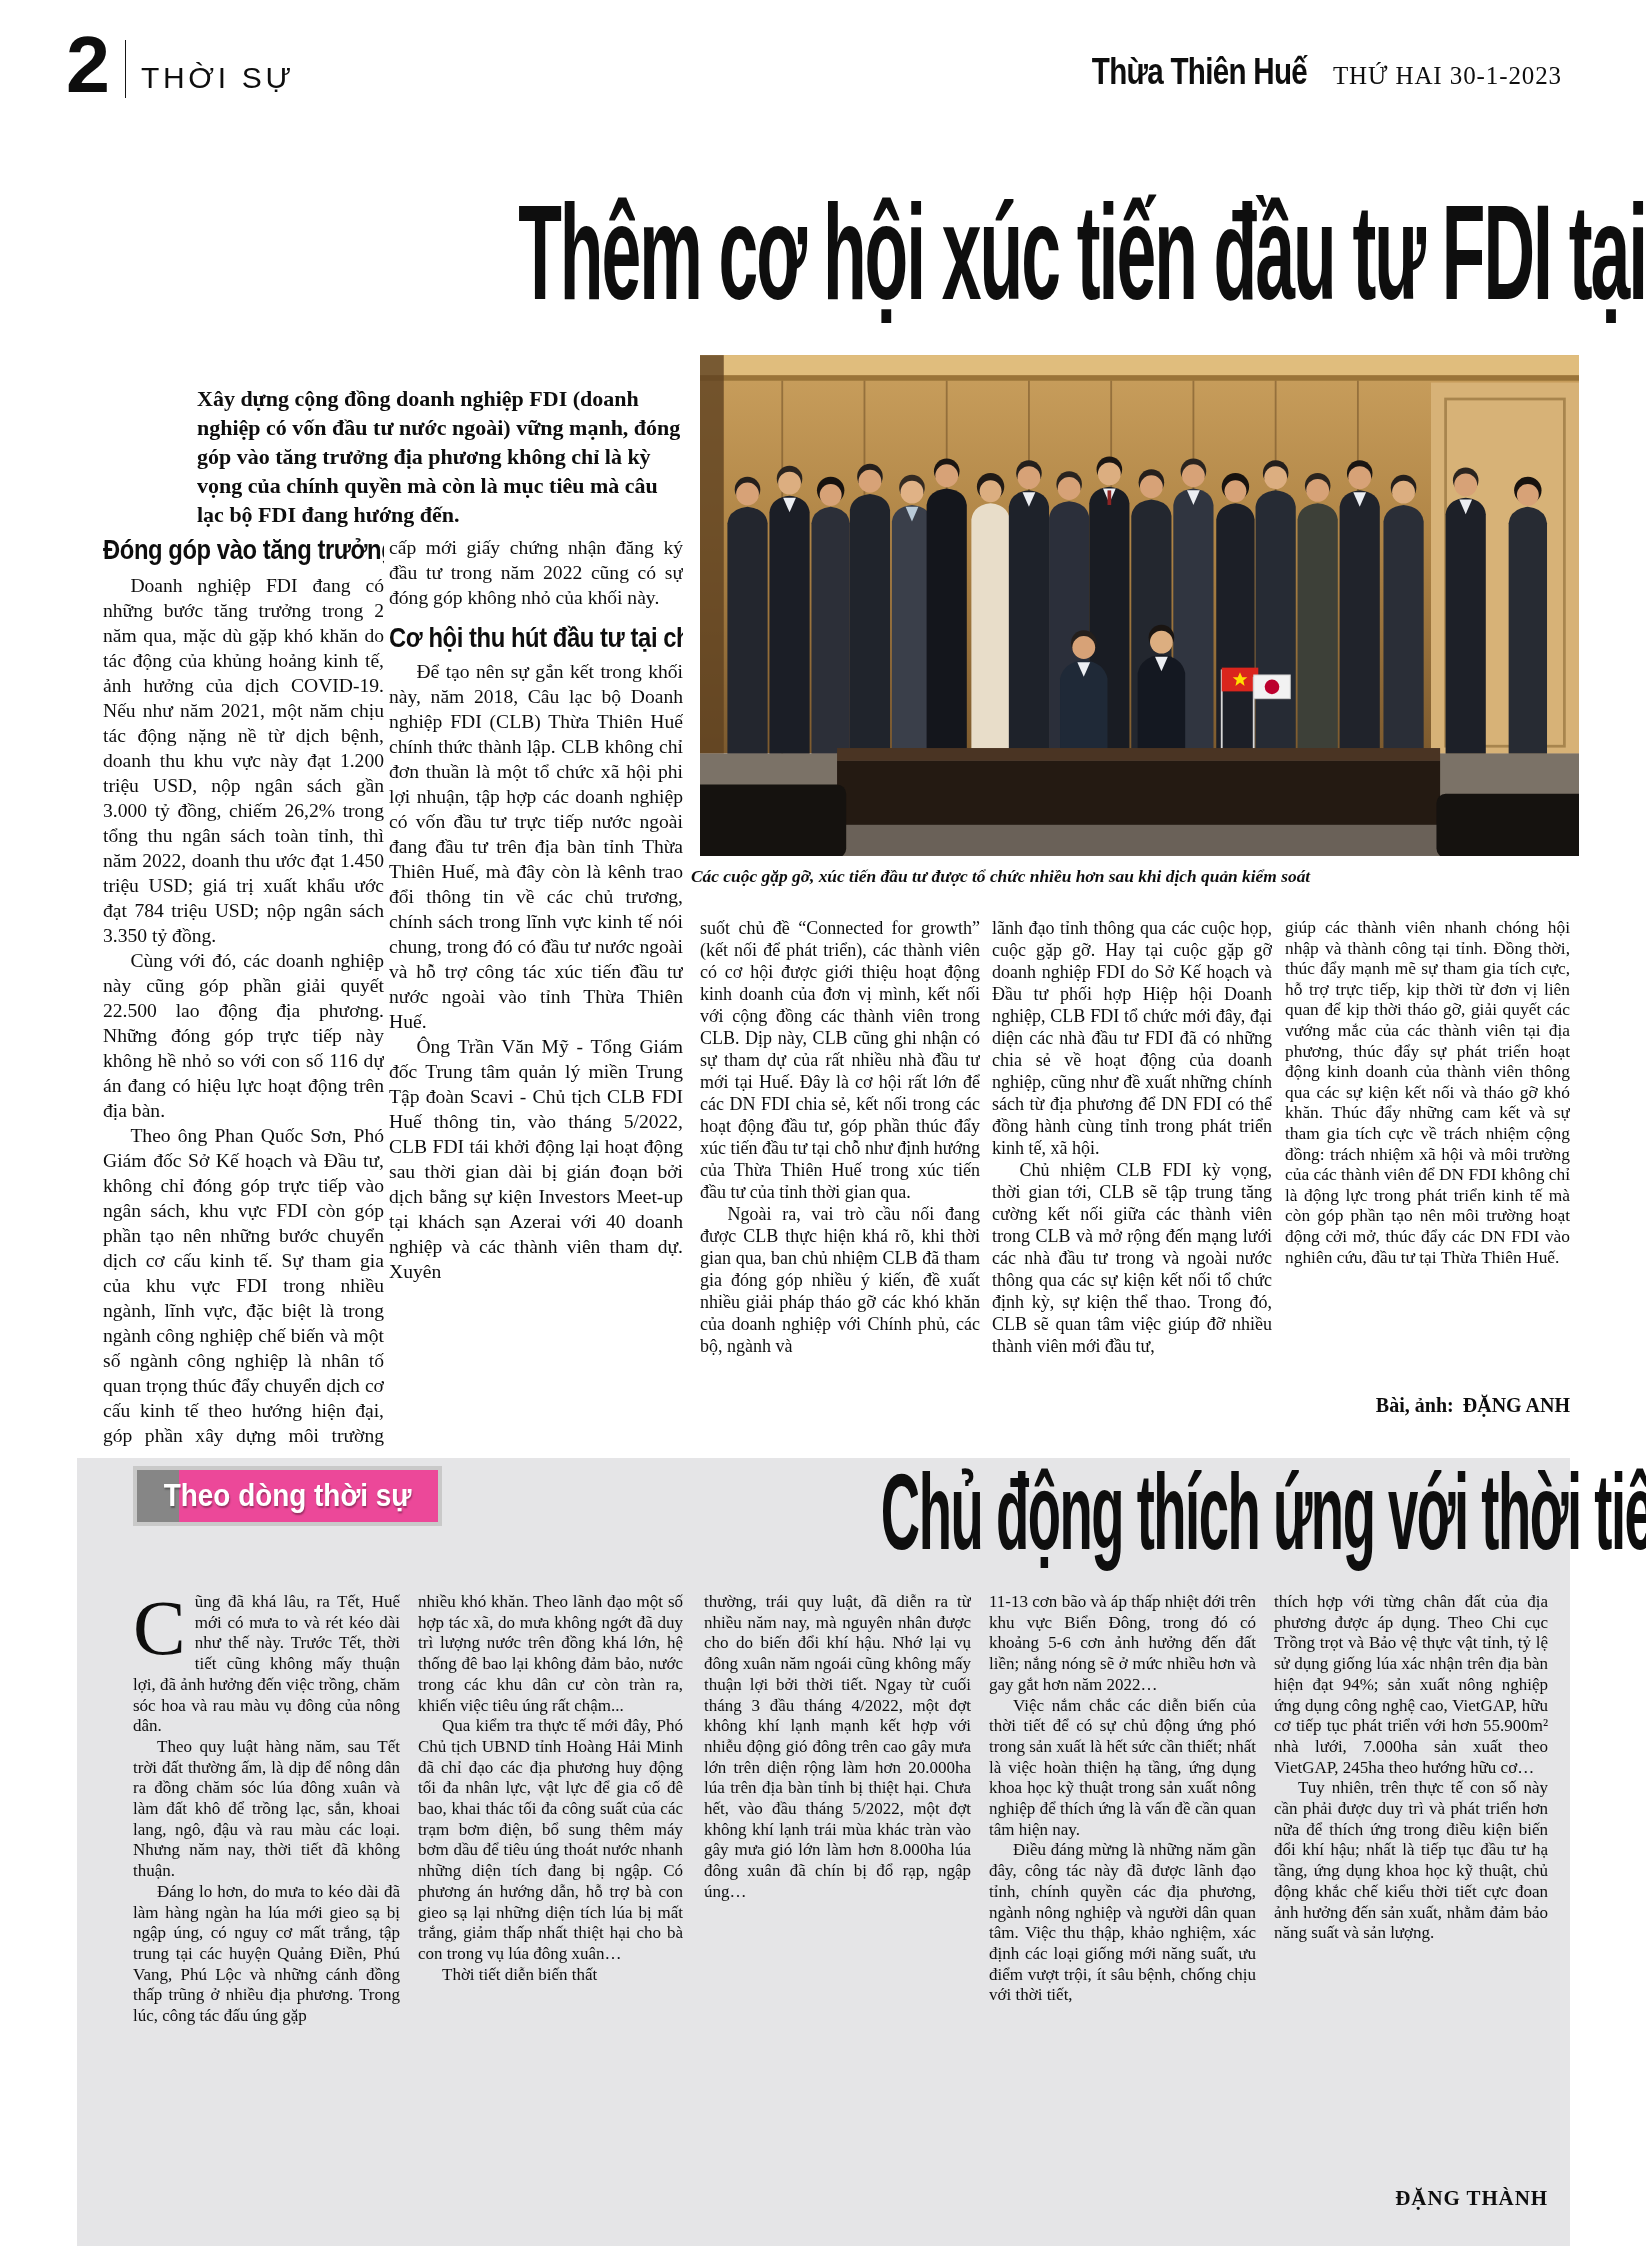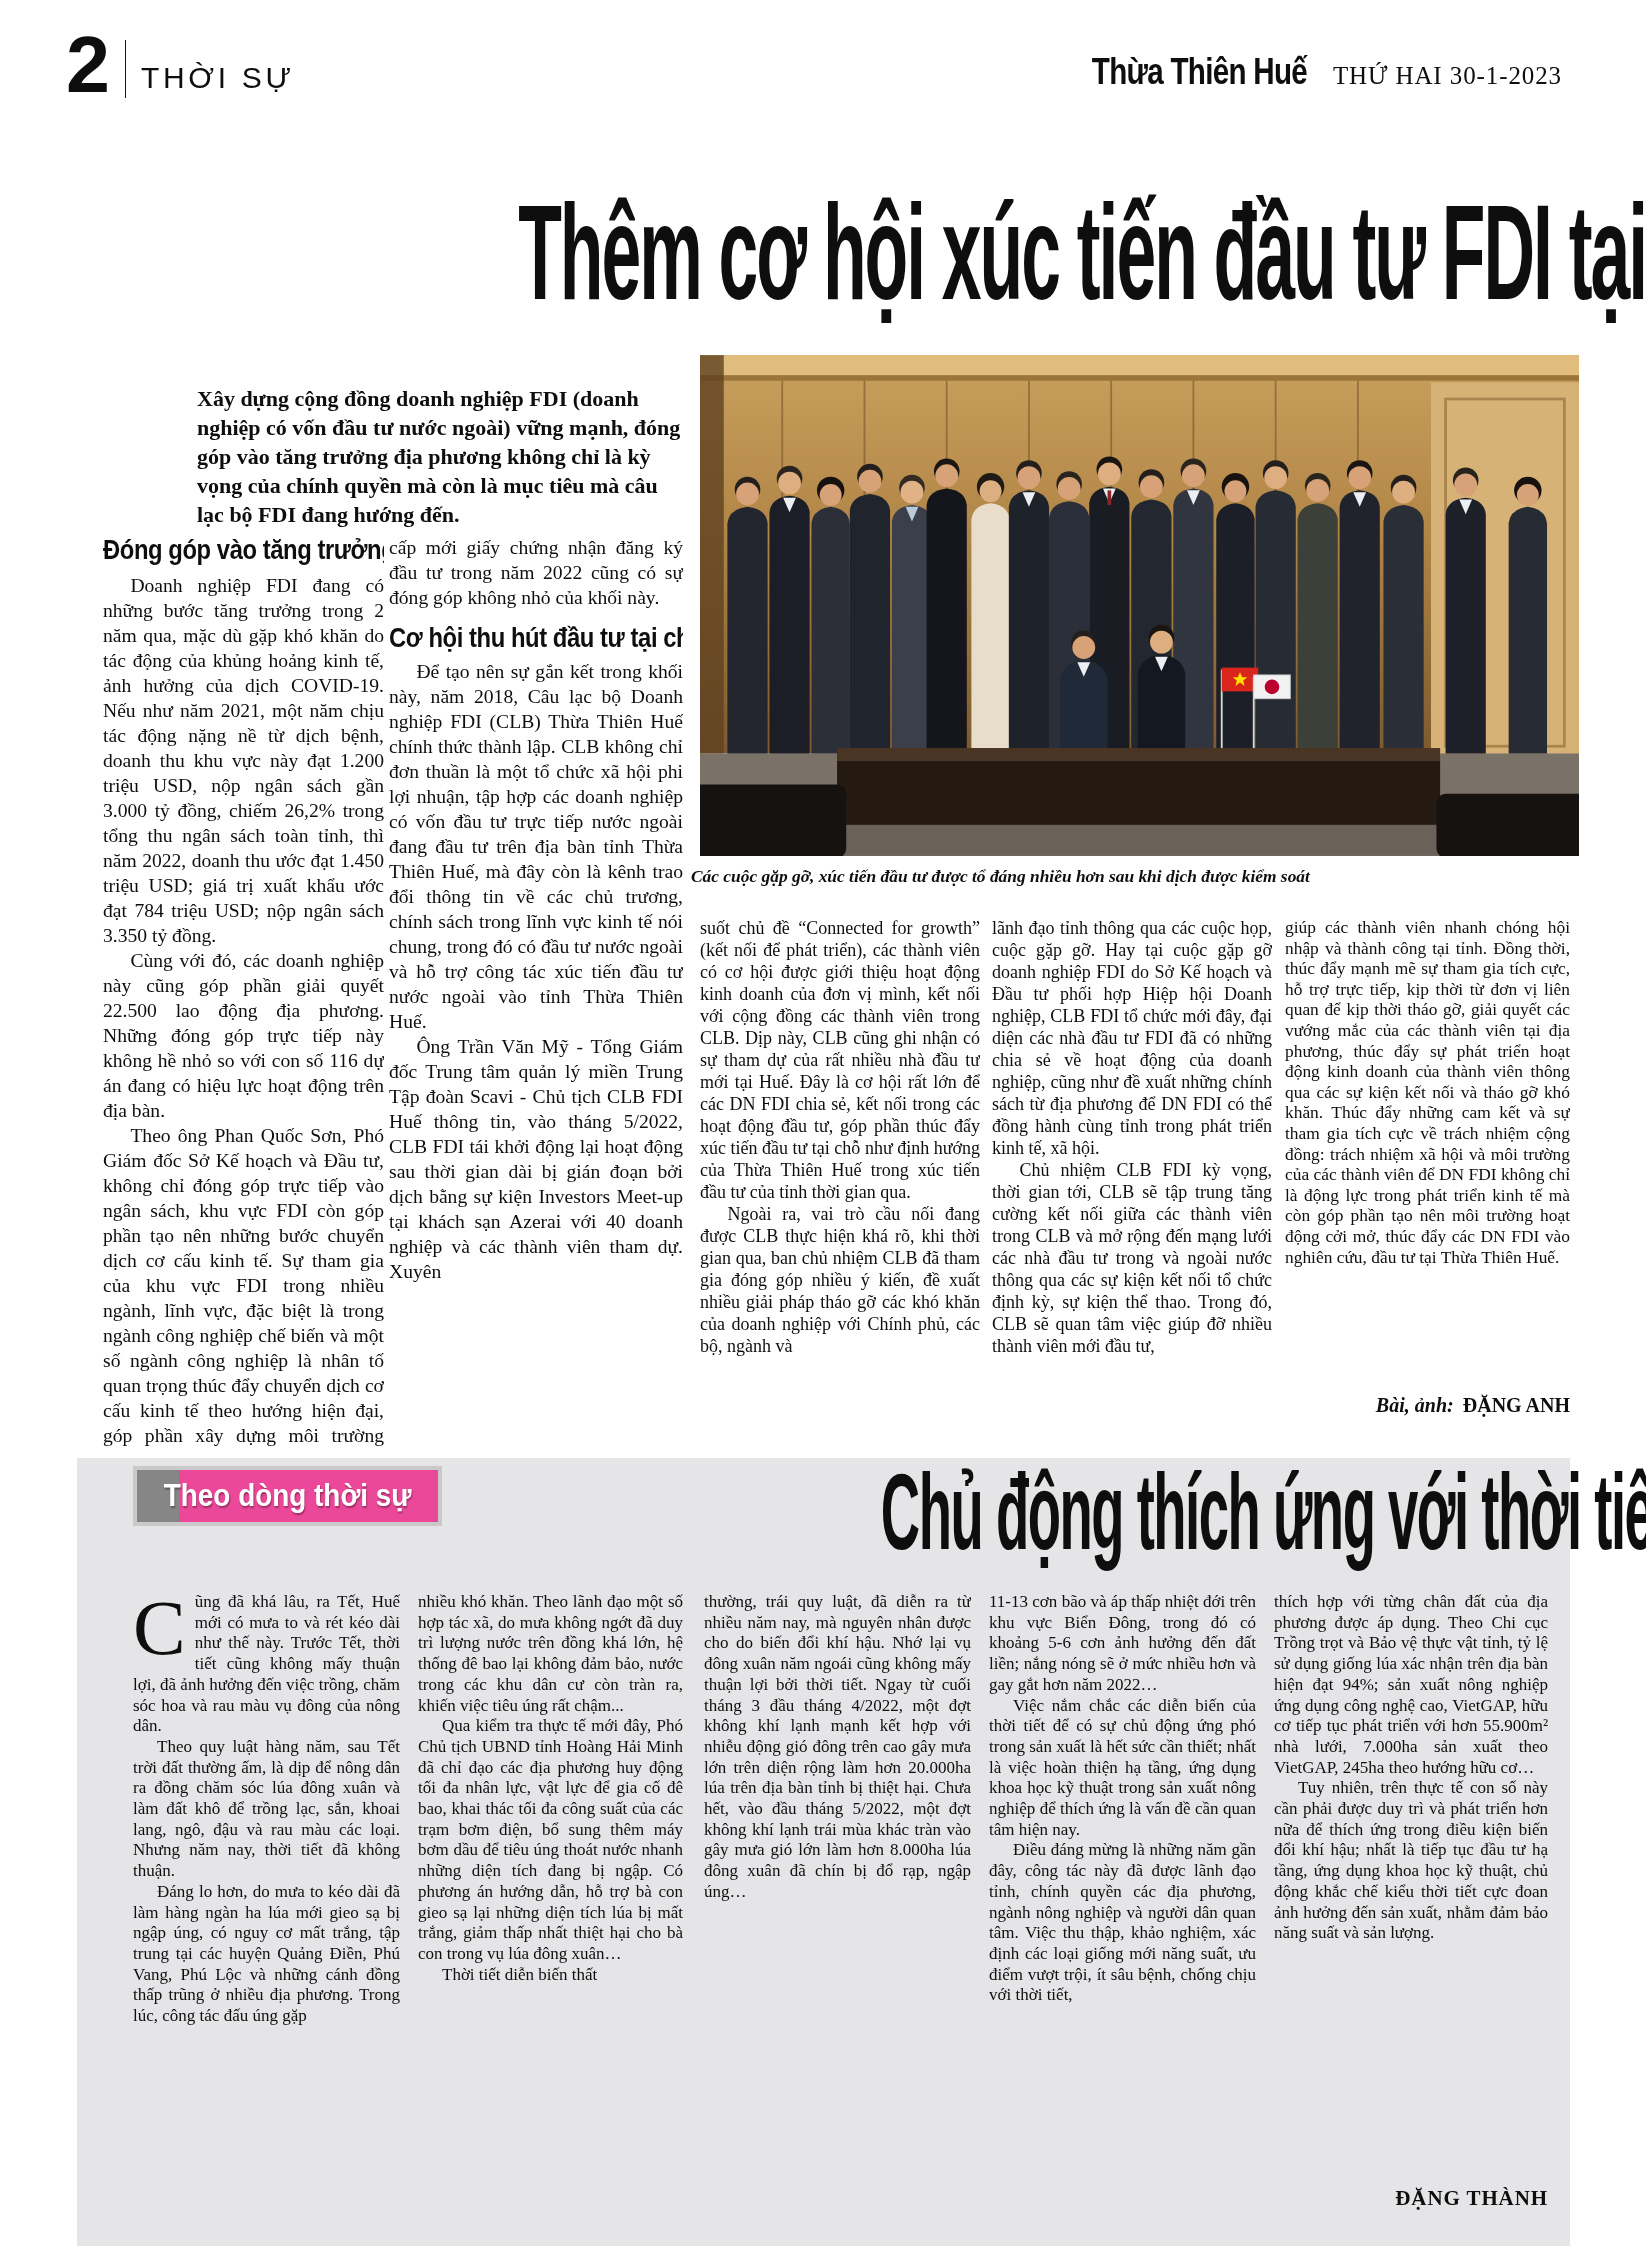--- a/index.html
+++ b/index.html
@@ -39,21 +39,21 @@
   .c2{left:389px;top:535px;width:294px;max-height:914px;overflow:hidden;}
   .c3{left:700px;top:917px;width:280px;max-height:530px;overflow:hidden;}
   .c4{left:992px;top:917px;width:280px;max-height:530px;overflow:hidden;}
   .c5{left:1285px;top:917px;width:285px;max-height:493px;overflow:hidden;font-size:17.4px;line-height:20.6px;}
   .sechead{margin:1.8px 0 11px;font-family:"Liberation Sans",sans-serif;font-weight:700;
            font-size:28px;white-space:nowrap;}
   .sechead span{display:inline-block;transform:scaleX(.85);transform-origin:left;letter-spacing:-0.5px;}
   .sechead.mid{margin:14.6px 0 9.1px;}
   .byline1{position:absolute;left:1279px;top:1394px;width:291px;text-align:right;
            font-weight:700;font-size:20px;}
-  .byline1 .lbl{font-style:italic;margin-right:9.1px;}
+  .byline1 .lbl{margin-right:9.1px;}
 
   
   .a2bg{position:absolute;left:77px;top:1458px;width:1493px;height:788px;background:#e5e5e7;}
   .kicker{position:absolute;left:133px;top:1466px;width:309px;height:60px;background:#ec4899;
           border:4.6px solid #c9c9c9;box-sizing:border-box;display:flex;align-items:center;
           justify-content:center;}
   .kicker::before{content:"";position:absolute;left:0;top:0;bottom:0;width:42px;background:#868686;}
   .kicker span{position:relative;font-family:"Liberation Sans",sans-serif;font-weight:700;font-size:31px;
                color:#fff;display:inline-block;transform:scaleX(.9);white-space:nowrap;
                text-shadow:0.9px 1.8px 1.8px rgba(0,0,0,.35);}
@@ -254,21 +254,21 @@
       <circle cx="626" cy="363" r="8" fill="#bc002d"></circle>
     </g>
     <g>
       <rect x="150" y="430" width="660" height="14" fill="#4a3423"></rect>
       <rect x="150" y="444" width="660" height="70" fill="#241a12"></rect>
       <rect x="-10" y="470" width="170" height="80" rx="10" fill="#15120f"></rect>
       <rect x="806" y="480" width="166" height="70" rx="10" fill="#15120f"></rect>
     </g>
   </svg>
 
-  <div class="caption">Các cuộc gặp gỡ, xúc tiến đầu tư được tổ đáng nhiều hơn sau khi dịch được kiểm soát</div>
+  <div class="caption">Các cuộc gặp gỡ, xúc tiến đầu tư được tổ chức nhiều hơn sau khi dịch quản kiểm soát</div>
 
   <div class="col a1L c1">
     <h3 class="sechead"><span>Đóng góp vào tăng trưởng</span></h3>
     <p>Doanh nghiệp FDI đang có những bước tăng trưởng trong 2 năm qua, mặc dù gặp khó khăn do tác động của khủng hoảng kinh tế, ảnh hưởng của dịch COVID-19. Nếu như năm 2021, một năm chịu tác động nặng nề từ dịch bệnh, doanh thu khu vực này đạt 1.200 triệu USD, nộp ngân sách gần 3.000 tỷ đồng, chiếm 26,2% trong tổng thu ngân sách toàn tỉnh, thì năm 2022, doanh thu ước đạt 1.450 triệu USD; giá trị xuất khẩu ước đạt 784 triệu USD; nộp ngân sách 3.350 tỷ đồng.</p>
     <p>Cùng với đó, các doanh nghiệp này cũng góp phần giải quyết 22.500 lao động địa phương. Những đóng góp trực tiếp này không hề nhỏ so với con số 116 dự án đang có hiệu lực hoạt động trên địa bàn.</p>
     <p>Theo ông Phan Quốc Sơn, Phó Giám đốc Sở Kế hoạch và Đầu tư, không chỉ đóng góp trực tiếp vào ngân sách, khu vực FDI còn góp phần tạo nên những bước chuyển dịch cơ cấu kinh tế. Sự tham gia của khu vực FDI trong nhiều ngành, lĩnh vực, đặc biệt là trong ngành công nghiệp chế biến và một số ngành công nghiệp là nhân tố quan trọng thúc đẩy chuyển dịch cơ cấu kinh tế theo hướng hiện đại, góp phần xây dựng môi trường kinh tế năng động.</p>
 
   </div>
 
   <div class="col a1L c2">

